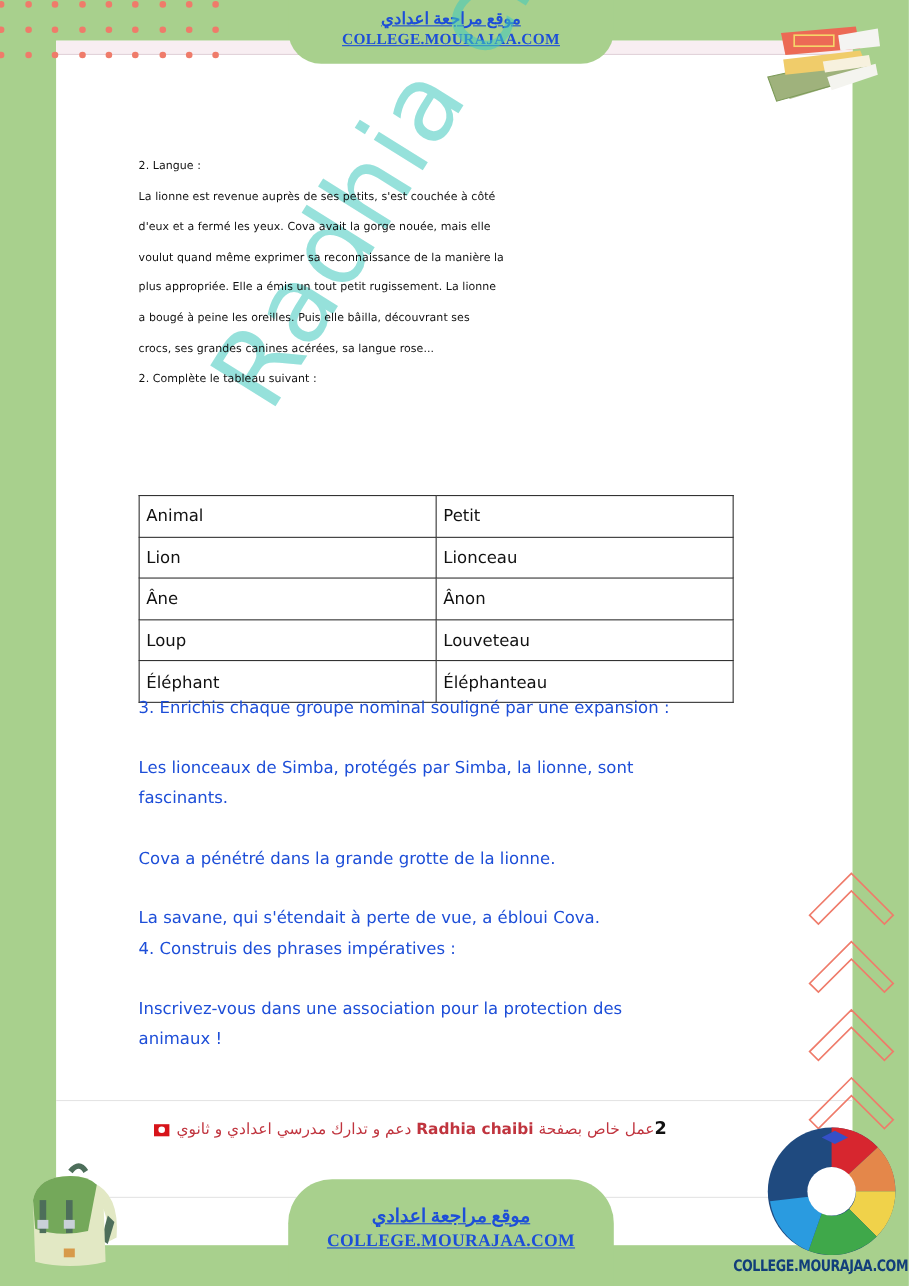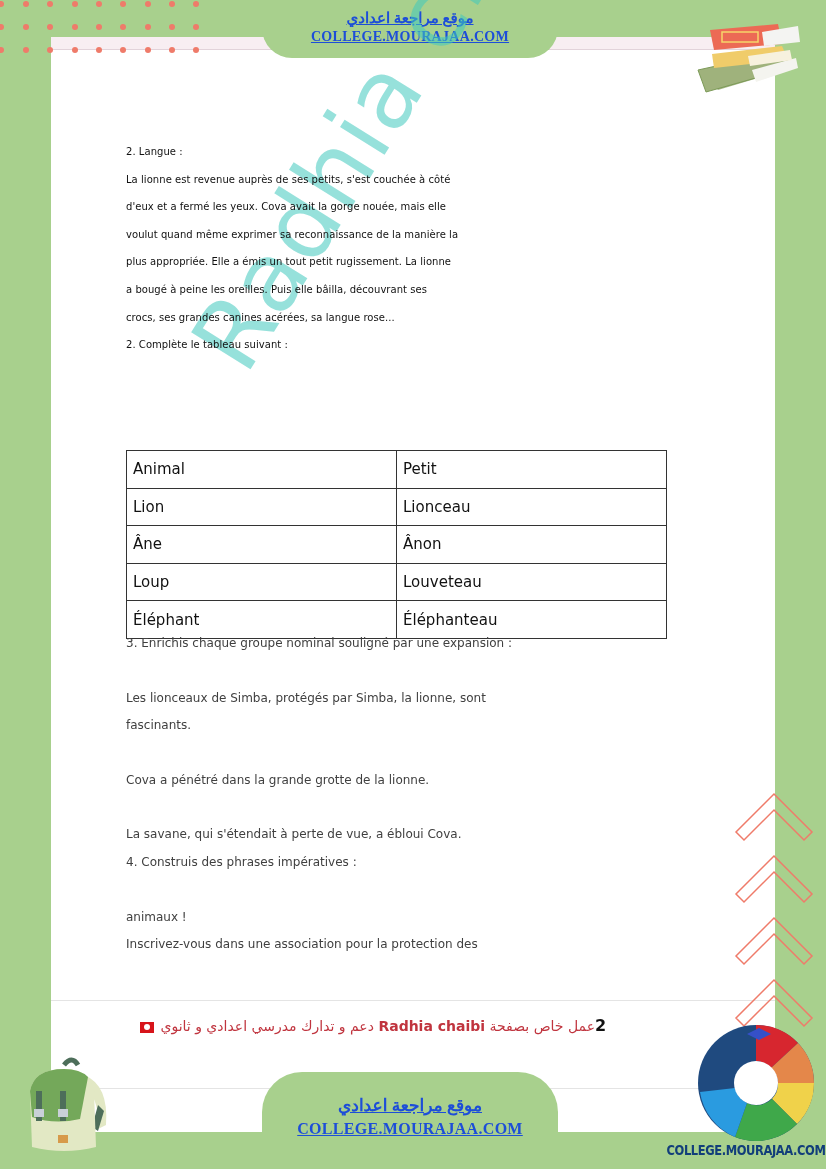--- a/index.html
+++ b/index.html
@@ -43,21 +43,21 @@
     position: absolute; left: 126px; top: 414px; width: 541px; border-collapse: collapse;
     font-family: "DejaVu Sans", sans-serif; font-size: 15px; color: #111; margin-top: 36px;
   }
   table.ex td {
     border: 1.5px solid #333; height: 37.6px; padding: 0 6px; vertical-align: middle;
   }
   table.ex td:first-child { width: 270px; }
 
   .content2 {
     position: absolute; left: 126px; top: 630px; width: 560px;
-    font-family: "DejaVu Sans", sans-serif; font-size: 12px; color: #404040; line-height: 27.6px;
+    font-family: "DejaVu Sans", sans-serif; font-size: 15px; color: #1d4ed8; line-height: 27.6px;
   }
   .content2 p { white-space: nowrap; }
 
   .watermark {
     position: absolute; left: 170px; top: 330px;
     font-family: "DejaVu Sans", sans-serif; font-size: 96px; color: rgba(64, 200, 190, 0.55);
     transform: rotate(-58deg); transform-origin: left top; white-space: nowrap;
     pointer-events: none; letter-spacing: 2px;
   }
 
@@ -176,22 +176,22 @@
   <p>3. Enrichis chaque groupe nominal souligné par une expansion :</p>
   <div class="gap"></div>
   <p>Les lionceaux de Simba, protégés par Simba, la lionne, sont</p>
   <p>fascinants.</p>
   <div class="gap"></div>
   <p>Cova a pénétré dans la grande grotte de la lionne.</p>
   <div class="gap"></div>
   <p>La savane, qui s'étendait à perte de vue, a ébloui Cova.</p>
   <p>4. Construis des phrases impératives :</p>
   <div class="gap"></div>
+  <p>Inscrivez-vous dans une association pour la protection des</p>
   <p>animaux !</p>
-  <p>Inscrivez-vous dans une association pour la protection des</p>
 </div>
 
 <div class="sep-line" style="top:1000px"></div>
 <div class="sep-line" style="top:1088px"></div>
 
 <div class="footer-credit">
   <span class="num">2</span><span>عمل خاص بصفحة </span><span class="name">Radhia chaibi</span><span> دعم و تدارك مدرسي اعدادي و ثانوي</span>
   <span class="flag"></span>
 </div>
 

